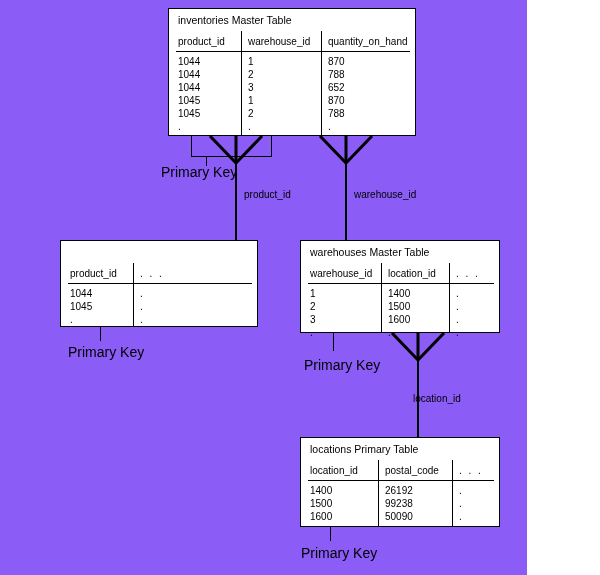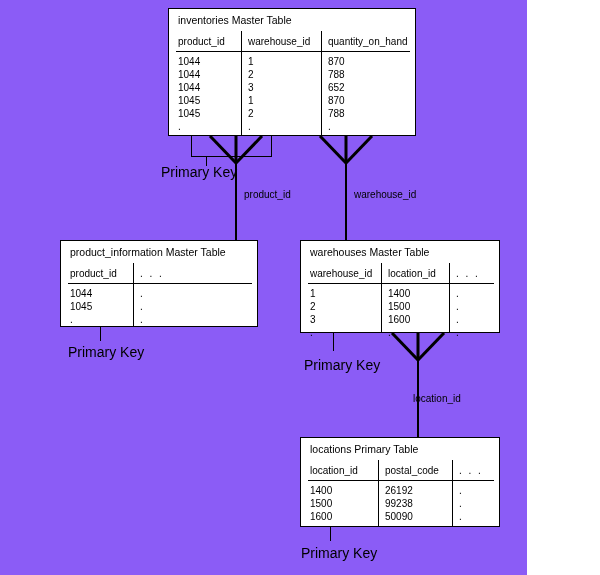--- a/index.html
+++ b/index.html
@@ -159,21 +159,20 @@
       <line x1="30" y1="27" x2="4" y2="0" stroke="#000000" stroke-width="3"></line>
       <line x1="30" y1="27" x2="56" y2="0" stroke="#000000" stroke-width="3"></line>
       <line x1="30" y1="27" x2="30" y2="0" stroke="#000000" stroke-width="3"></line>
     </svg>
   </div>
   <div class="vline" style="left:345px; top:162px; height:78px;"></div>
   <div class="rel-label" style="left:354px; top:189px;">warehouse_id</div>
 
   <div class="table-box" style="left:60px; top:240px; width:198px; height:87px;">
 
-    <div class="table-title" style="left:9px; top:5px;">product_information Master Table</div>
 
     <div class="col-header" style="left:9px; top:27px;">product_id</div>
     <div class="dots" style="left:79px; top:27px;">. . .</div>
 
     <div class="hrule" style="left:7px; top:42px; width:184px;"></div>
 
     <div class="vrule" style="left:72px; top:22px; height:63px;"></div>
 
     <div class="cell" style="left:9px;  top:47px;">1044</div>
     <div class="cell" style="left:79px; top:47px;">.</div>

